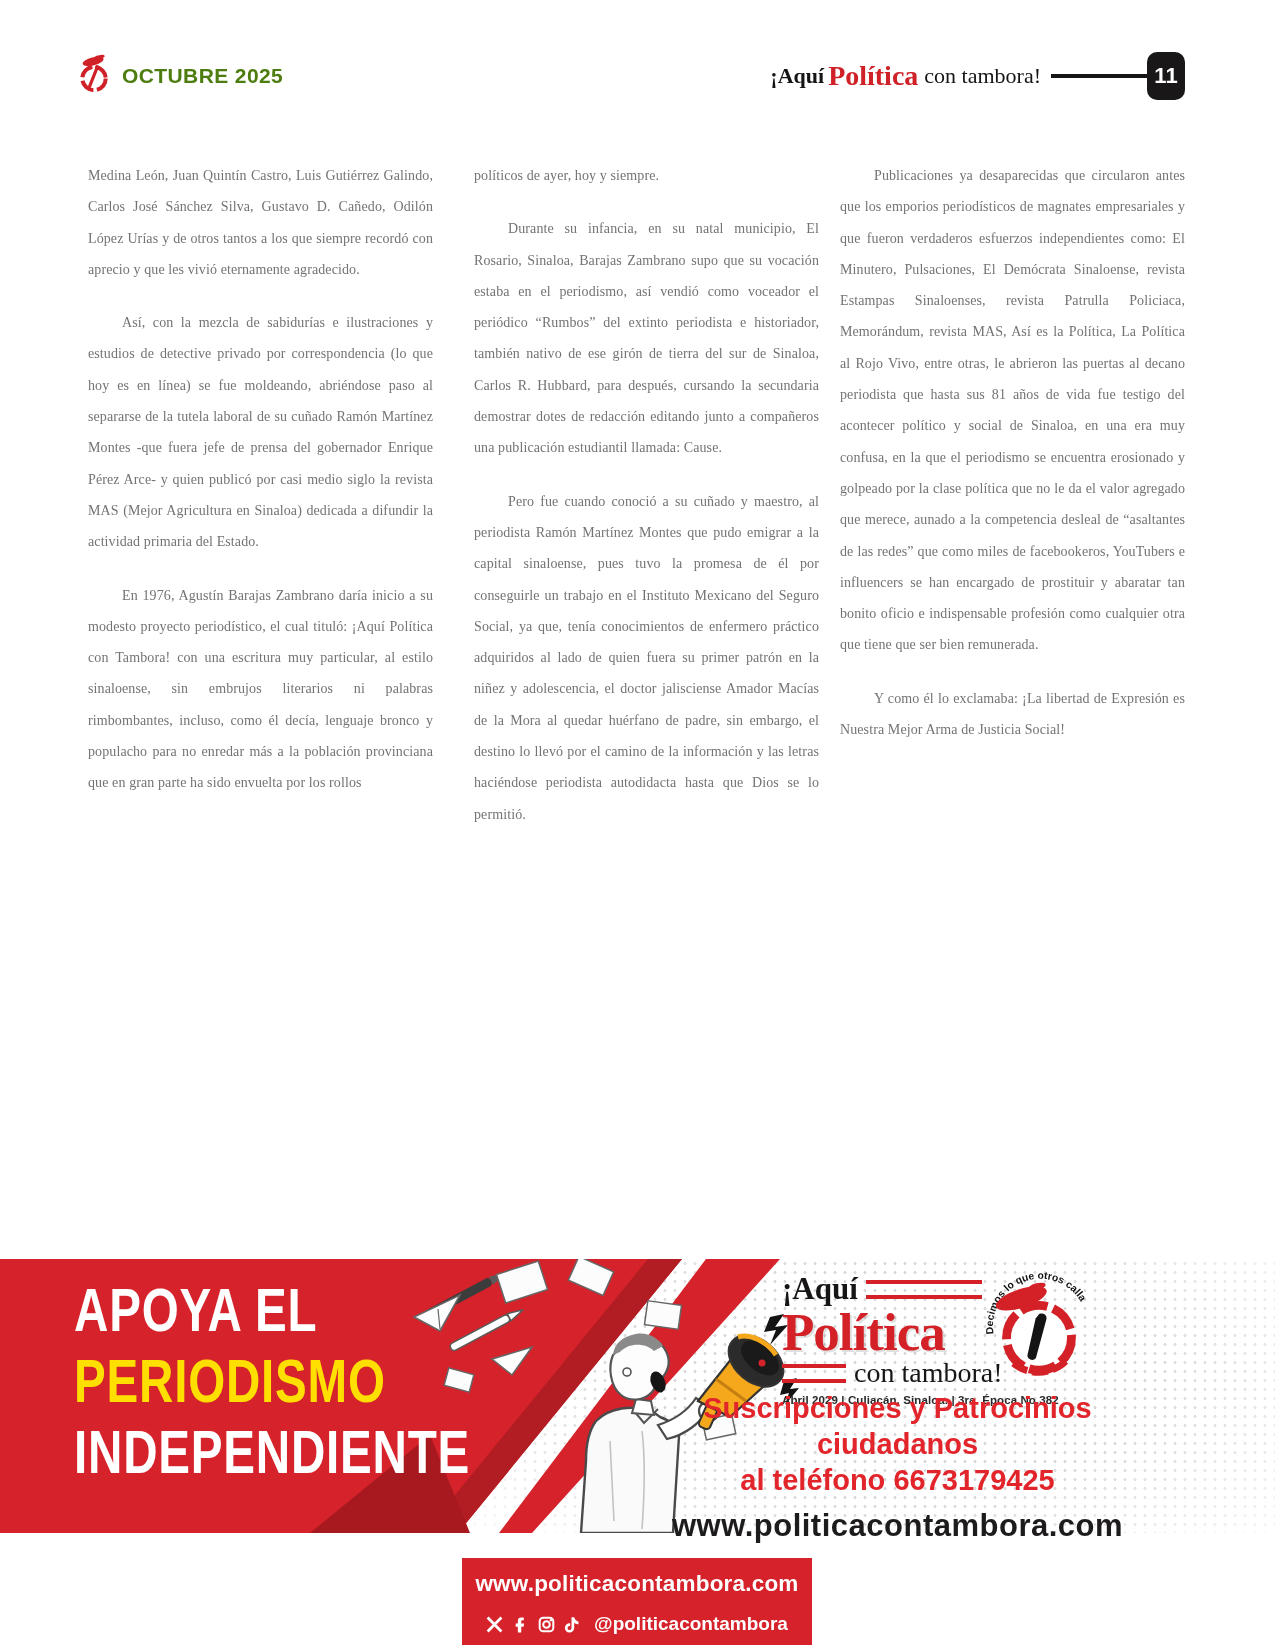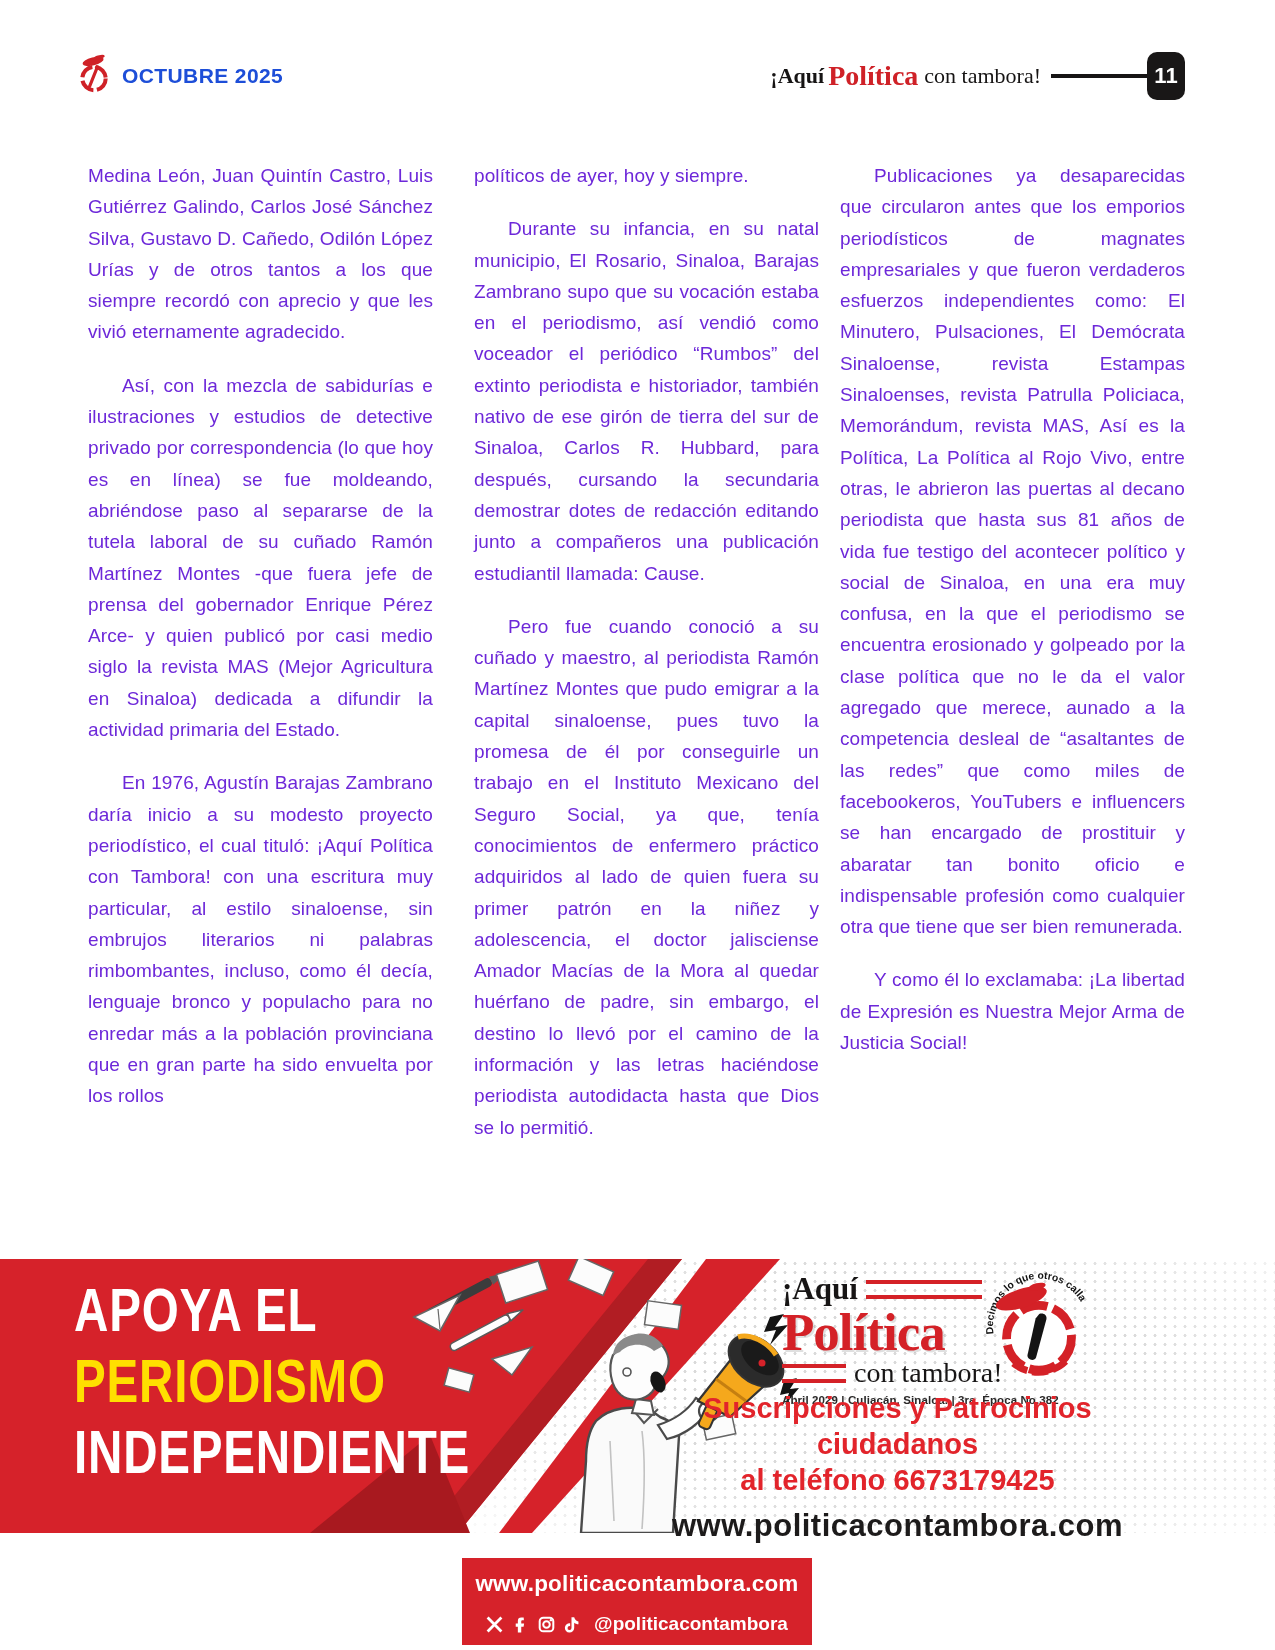--- a/index.html
+++ b/index.html
@@ -4,35 +4,35 @@
 <style>
   html,body{margin:0;padding:0;}
   body{
     width:1275px;height:1650px;position:relative;overflow:hidden;
     background:#ffffff;font-family:"Liberation Sans",sans-serif;
   }
   
   .header{position:absolute;top:50px;left:76px;right:90px;height:52px;
     display:flex;align-items:center;justify-content:space-between;}
   .header-left{display:flex;align-items:center;gap:10px;}
-  .date-label{font-size:21px;font-weight:bold;color:#1d4ed8;letter-spacing:.4px;}
+  .date-label{font-size:21px;font-weight:bold;color:#4d7c0f;letter-spacing:.4px;}
   .masthead{display:flex;align-items:center;}
   .mh-text{font-family:"Liberation Serif",serif;color:#161414;}
   .mh-pre{font-size:22px;font-weight:bold;}
   .mh-brand{font-size:28px;font-weight:bold;color:#cf2127;margin:0 6px 0 4px;}
   .mh-suf{font-size:22px;}
   .mh-line{width:96px;height:4px;background:#161414;margin:0 0 0 10px;}
   .page-badge{width:38px;height:48px;background:#191717;color:#fff;
     display:flex;align-items:center;justify-content:center;
     font-size:22px;font-weight:bold;border-radius:10px;}
   
   .col{position:absolute;top:160px;width:345px;text-align:justify;}
   .col-1{left:88px;} .col-2{left:474px;} .col-3{left:840px;}
-  .para{margin:0 0 22px 0;font-size:19px;line-height:31.3px;color:#6d28d9;
-    letter-spacing:.1px;}
+  .para{margin:0 0 22px 0;font-size:14px;line-height:31.3px;color:#737373;
+    letter-spacing:.1px;font-family:Liberation Serif, serif;}
   .para.indent{text-indent:34px;}
   
   .banner{position:absolute;left:0;top:1259px;width:1275px;height:274px;
     background-color:#ffffff;
     background-image:radial-gradient(ellipse 2.6px 2px at 50% 50%, #dadada 55%, rgba(255,255,255,0) 62%);
     background-size:10px 9px;}
   .banner-fade{position:absolute;inset:0;
     background:radial-gradient(ellipse 560px 260px at 70% 45%, rgba(255,255,255,0) 45%, rgba(255,255,255,.85) 95%);}
   .red-main{position:absolute;inset:0;background:#d6222a;
     clip-path:polygon(0 0,682px 0,458px 274px,0 274px);}

